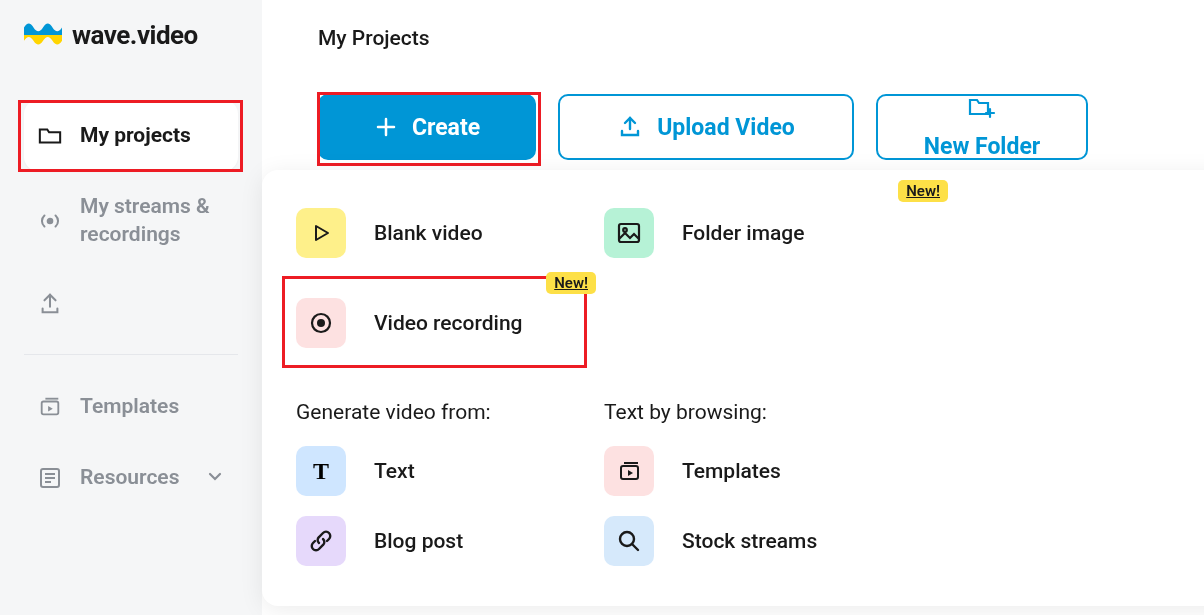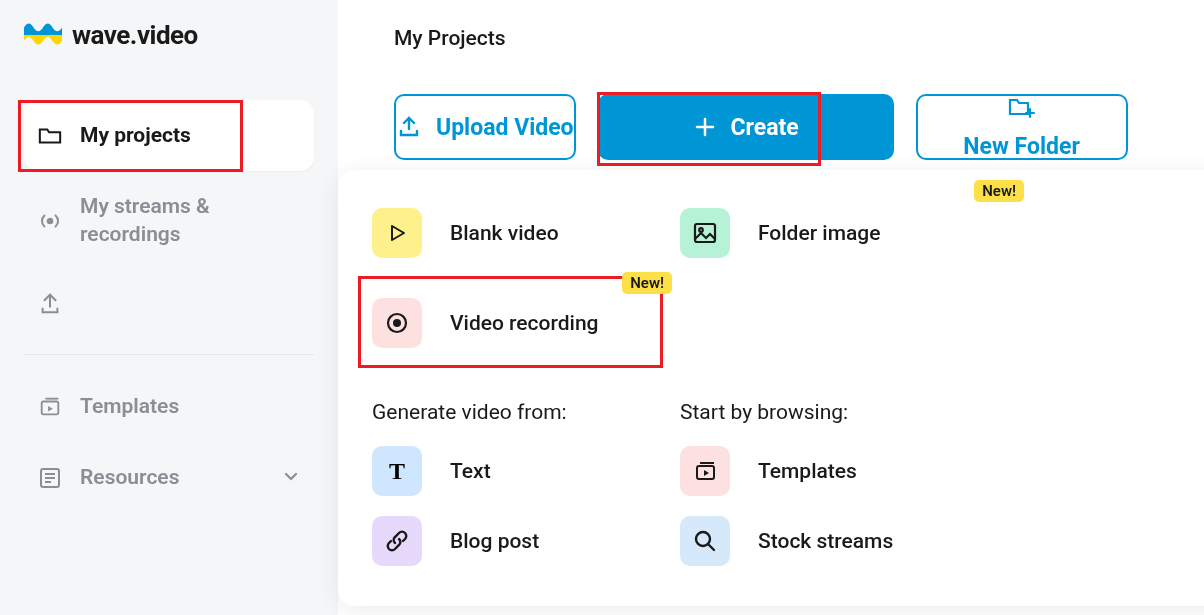--- a/index.html
+++ b/index.html
@@ -12,21 +12,21 @@
       background: #fff;
       width: 1204px;
       height: 615px;
       overflow: hidden;
     }
     .layout {
       display: flex;
       height: 100%;
     }
     .sidebar {
-      width: 338px;
+      width: 262px;
       background: #f5f6f7;
       padding: 20px 24px;
       flex-shrink: 0;
     }
     .logo {
       display: flex;
       align-items: center;
       gap: 10px;
       margin-bottom: 50px;
     }
@@ -179,20 +179,21 @@
       margin-left: 6px;
     }
     .badge {
       position: absolute;
       background: #fde047;
       color: #1a1a1a;
       font-size: 15px;
       font-weight: 600;
       padding: 2px 8px;
       border-radius: 5px;
+      text-decoration: underline;
     }
     .section-title {
       font-size: 21px;
       font-weight: 400;
       color: #1a1a1a;
       margin-top: 38px;
       margin-bottom: 22px;
     }
     .sections {
       display: grid;
@@ -286,40 +287,40 @@
           </svg>
         </span>
       </li>
     </ul>
   </aside>
 
   <main class="main">
     <h1 class="page-title">My Projects</h1>
 
     <div class="action-row">
+      <div class="action-btn primary" style="position:relative;">
+        <div class="highlight-box" style="left:-3px; top:-4px; width:224px; height:74px;"></div>
+        <span class="btn-icon">
+          <svg width="24" height="24" viewBox="0 0 24 24" fill="none" stroke="#fff" stroke-width="2.5" stroke-linecap="round">
+            <line x1="12" y1="4" x2="12" y2="20"></line>
+            <line x1="4" y1="12" x2="20" y2="12"></line>
+          </svg>
+        </span>
+        <span>Create</span>
+      </div>
+
       <div class="action-btn">
         <span class="btn-icon">
           <svg width="26" height="26" viewBox="0 0 26 26" fill="none" stroke="#0096d6" stroke-width="2.4" stroke-linecap="round">
             <path d="M13 4 L13 15"></path>
             <path d="M8 9 L13 4 L18 9"></path>
             <path d="M5 17 L5 21 L21 21 L21 17"></path>
           </svg>
         </span>
         <span>Upload Video</span>
-      </div>
-
-      <div class="action-btn primary" style="position:relative;">
-        <div class="highlight-box" style="left:-3px; top:-4px; width:224px; height:74px;"></div>
-        <span class="btn-icon">
-          <svg width="24" height="24" viewBox="0 0 24 24" fill="none" stroke="#fff" stroke-width="2.5" stroke-linecap="round">
-            <line x1="12" y1="4" x2="12" y2="20"></line>
-            <line x1="4" y1="12" x2="20" y2="12"></line>
-          </svg>
-        </span>
-        <span>Create</span>
       </div>
 
       <div class="action-btn">
         <span class="btn-icon">
           <svg width="28" height="24" viewBox="0 0 28 24" fill="none" stroke="#0096d6" stroke-width="2.2">
             <path d="M2 5 L2 19 L20 19 L20 8 L11 8 L9 5 Z"></path>
             <line x1="22" y1="14" x2="22" y2="22" stroke-linecap="round"></line>
             <line x1="18" y1="18" x2="26" y2="18" stroke-linecap="round"></line>
           </svg>
         </span>
@@ -379,21 +380,21 @@
                   <path d="M10 14 A4 4 0 0 1 10 8 L14 4 A4 4 0 0 1 20 10 L18 12"></path>
                   <path d="M14 10 A4 4 0 0 1 14 16 L10 20 A4 4 0 0 1 4 14 L6 12"></path>
                 </svg>
               </div>
               <span class="option-label">Blog post</span>
             </div>
           </div>
         </div>
 
         <div>
-          <div class="section-title">Start by browsing:</div>
+          <div class="section-title">Text by browsing:</div>
           <div class="option-list">
             <div class="option">
               <div class="icon-box pink">
                 <svg width="26" height="24" viewBox="0 0 26 24" fill="none" stroke="#1a1a1a" stroke-width="2">
                   <rect x="5" y="7" width="17" height="13" rx="2"></rect>
                   <path d="M12 11 L12 17 L17 14 Z" fill="#1a1a1a" stroke="none"></path>
                   <path d="M8 4 L22 4"></path>
                 </svg>
               </div>
               <span class="option-label">Templates</span>

